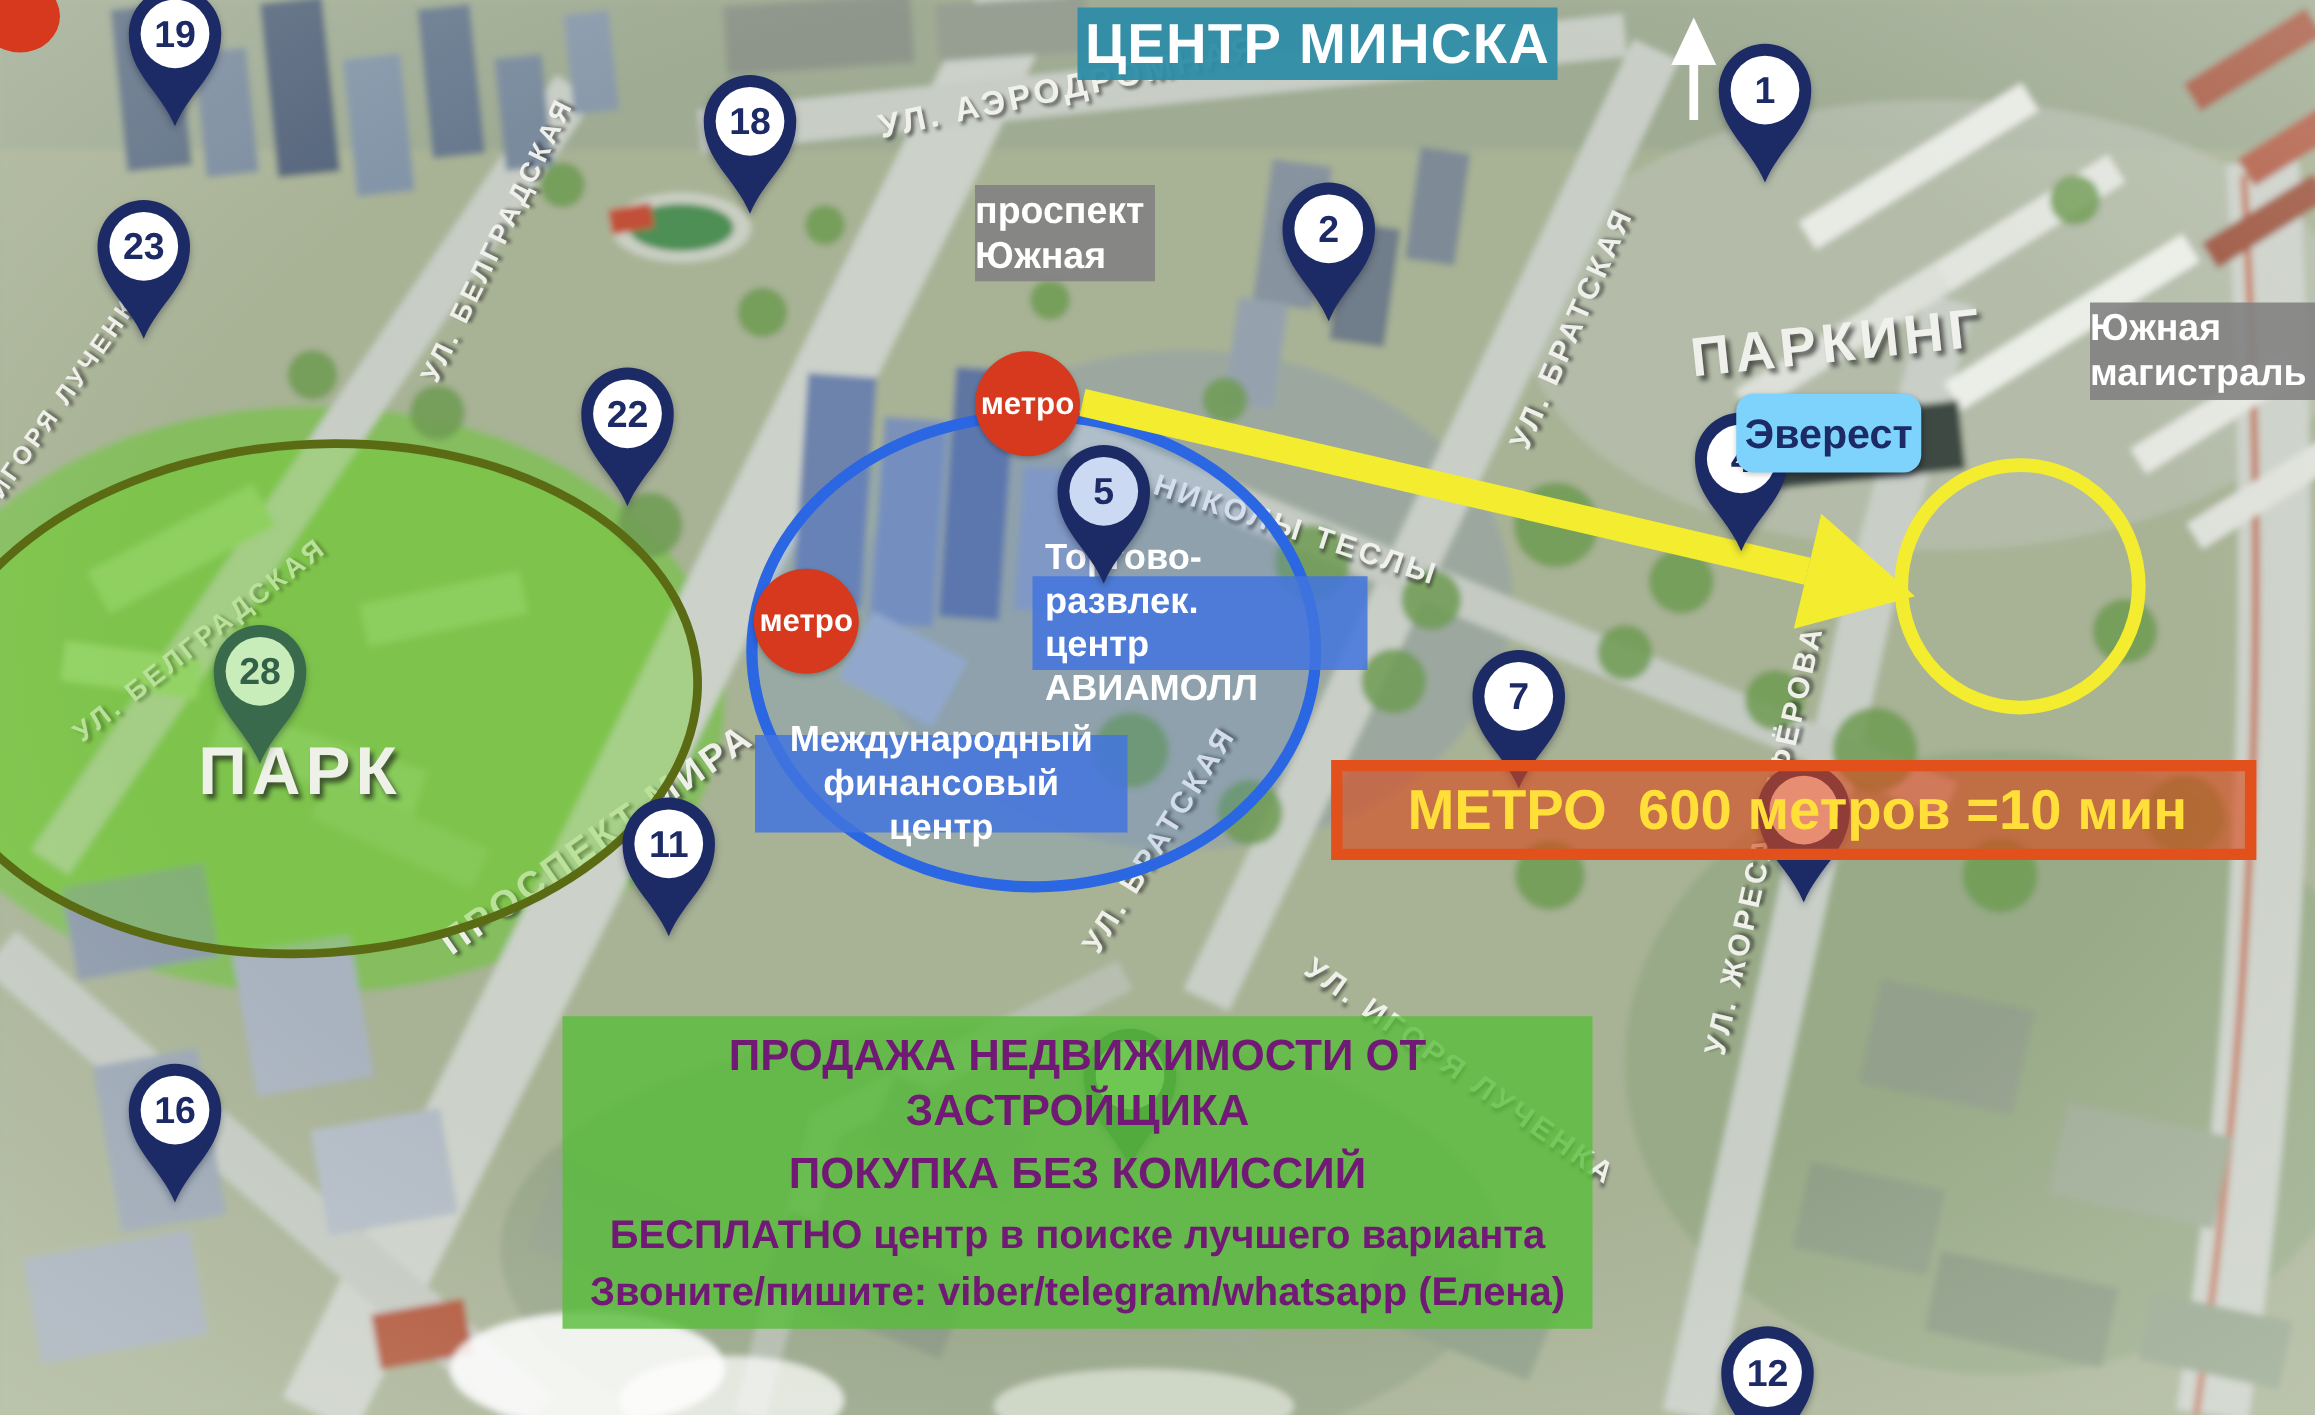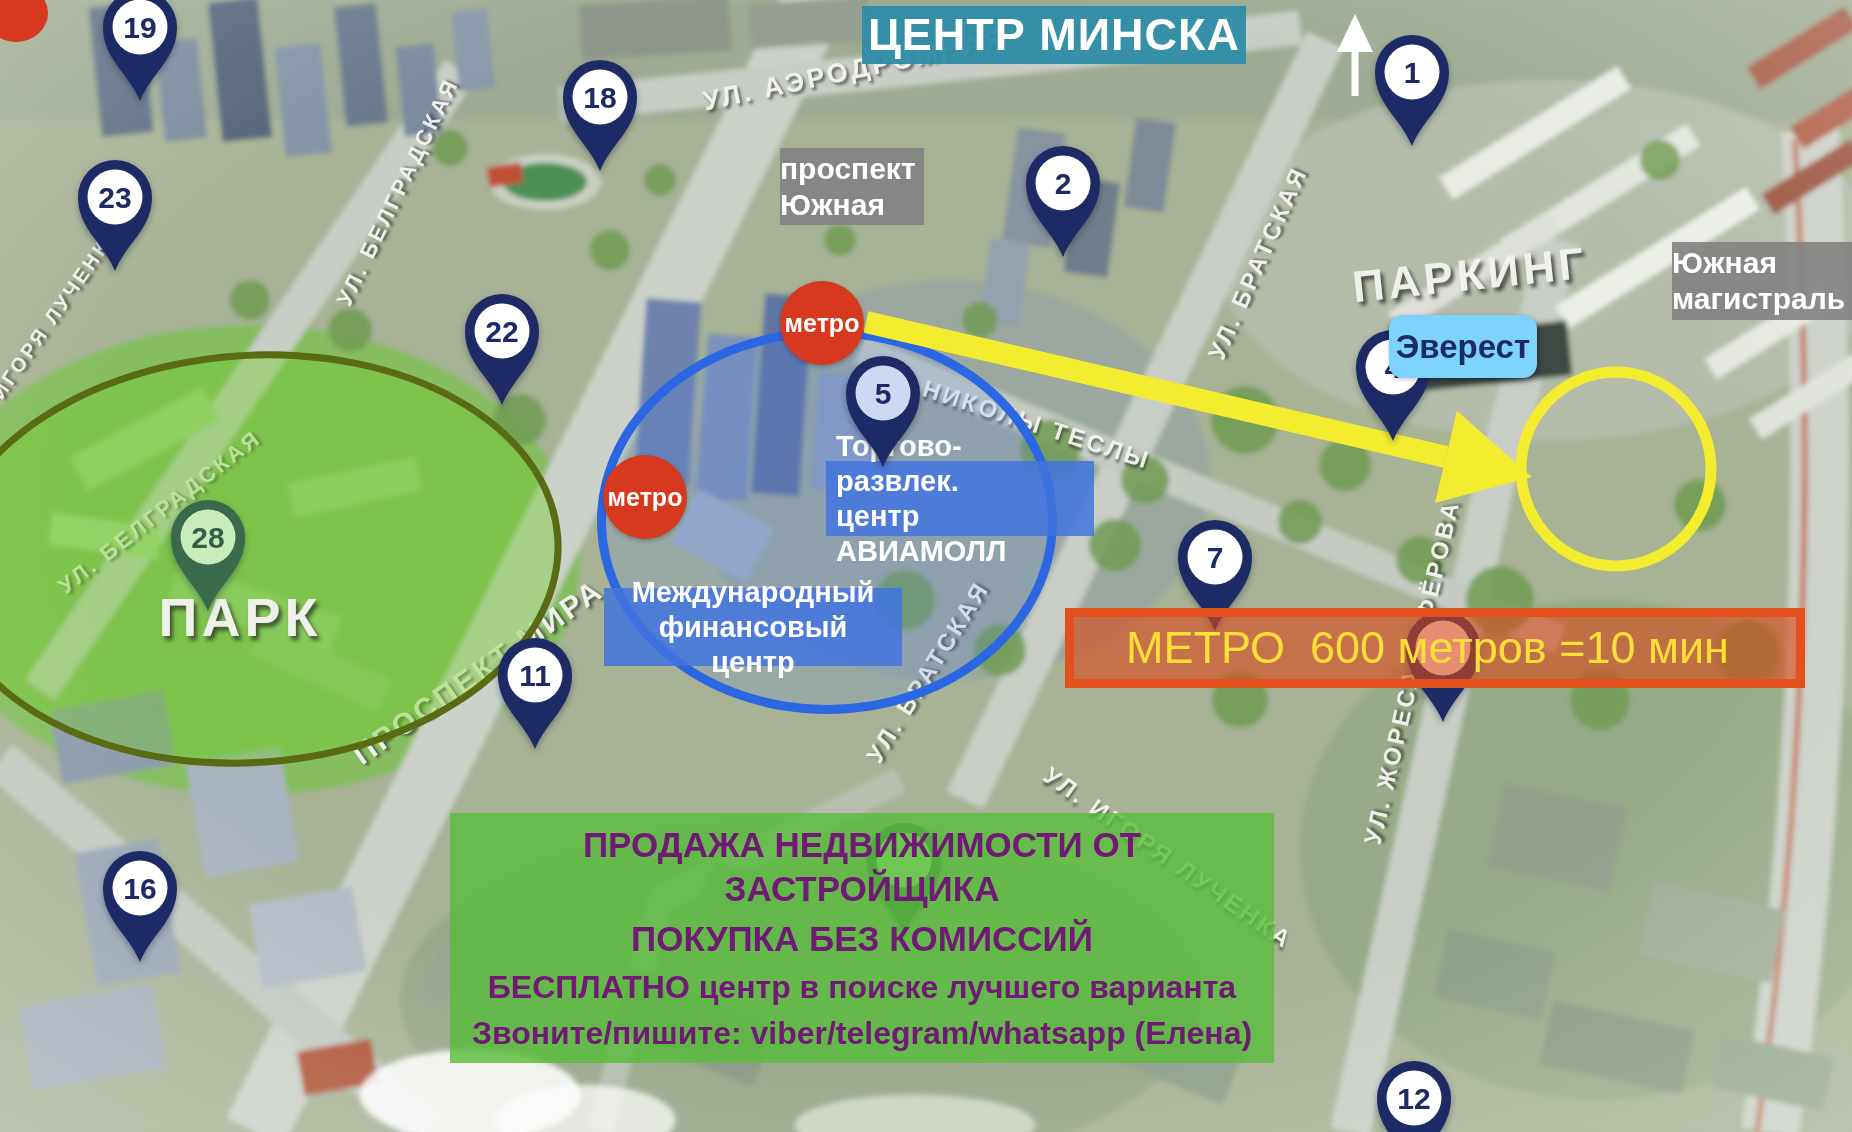--- a/index.html
+++ b/index.html
@@ -61,21 +61,21 @@
   
   .top-banner{
     position:absolute;z-index:6;left:862px;top:6px;width:384px;height:58px;
     background:rgba(45,140,167,.95);color:#fff;font-weight:800;font-size:45px;
     letter-spacing:1px;display:flex;align-items:center;justify-content:center;
   }
   svg.up-arrow{position:absolute;z-index:6;left:1330px;top:8px;}
   .metro-banner{
     position:absolute;z-index:6;left:1065px;top:608px;width:740px;height:80px;
     border:9px solid #e2511c;background:rgba(217,72,27,.62);
-    color:#ffdf38;font-weight:400;font-size:45px;
+    color:#ffdf38;font-weight:700;font-size:45px;
     display:flex;align-items:center;padding-left:52px;white-space:pre;
   }
   .ad-banner{
     position:absolute;z-index:6;left:450px;top:813px;width:824px;height:250px;
     background:rgba(88,189,58,.80);color:#701a75;text-align:center;
     display:flex;flex-direction:column;justify-content:center;gap:6px;
   }
   .ad-l1,.ad-l2{font-weight:800;font-size:35px;line-height:44px;}
   .ad-l3{font-size:32px;line-height:40px;font-weight:600;}
   .ad-l3 .strong{font-weight:800;}

